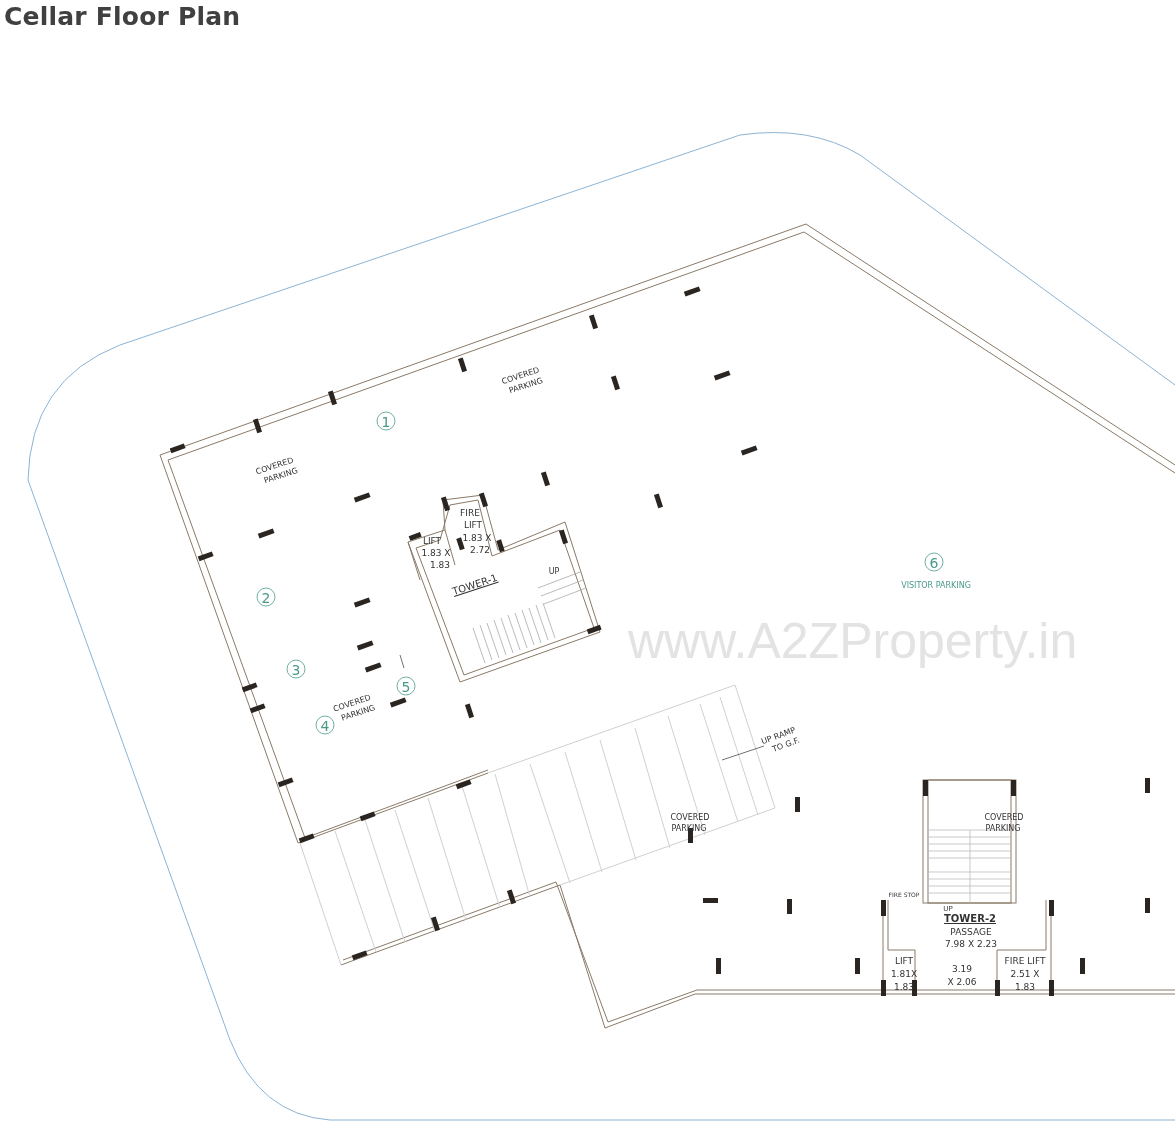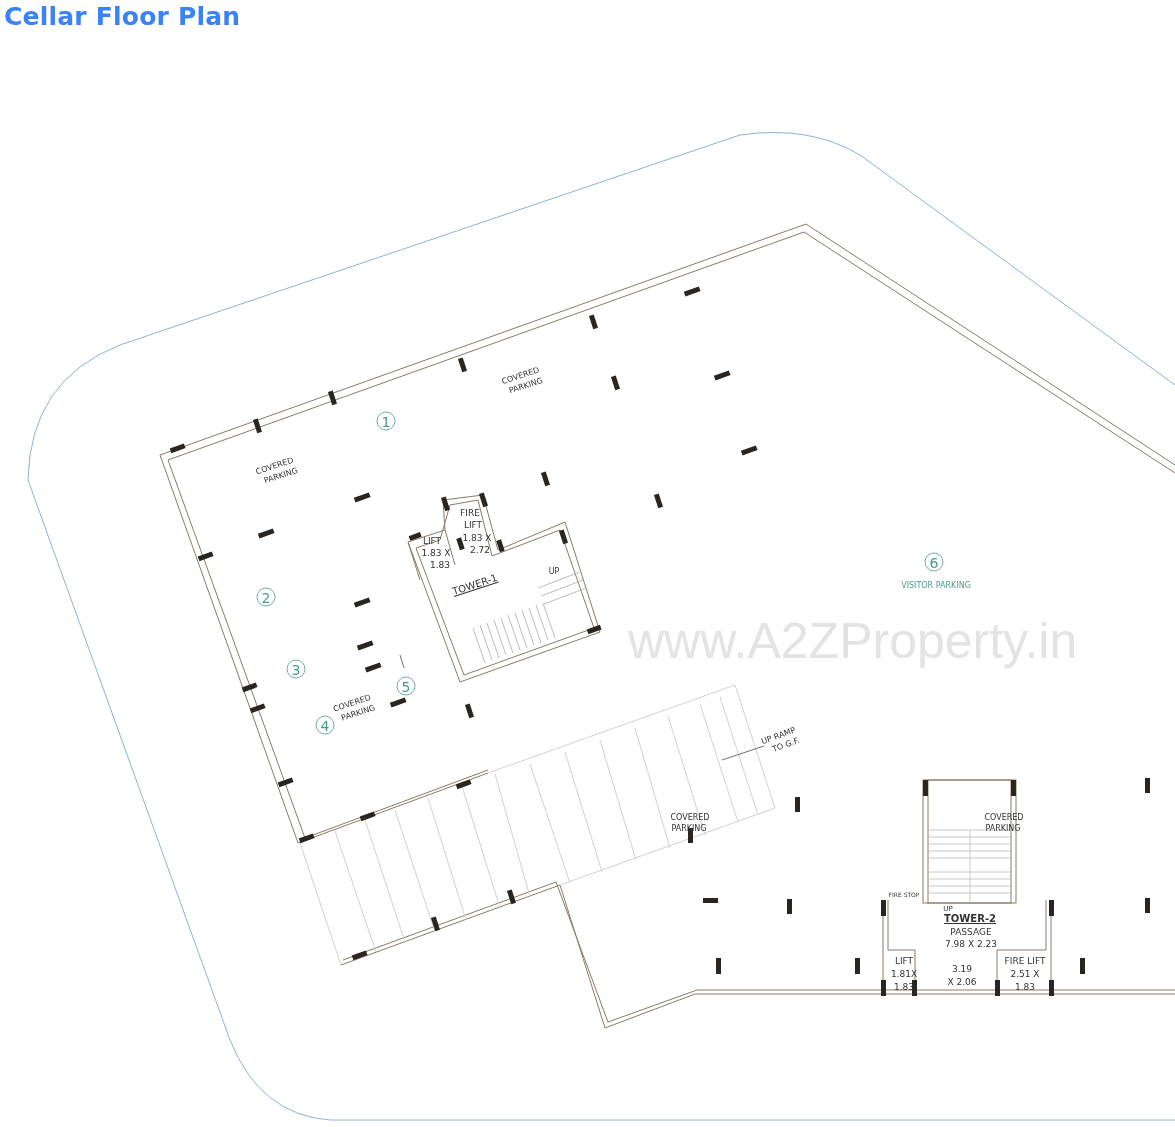--- a/index.html
+++ b/index.html
@@ -1,17 +1,17 @@
 <!DOCTYPE html>
 <html><head>
 <meta charset="utf-8">
 <style>
   html, body { margin:0; padding:0; background:#ffffff; }
   body { width:1175px; height:1127px; position:relative; overflow:hidden; font-family:"DejaVu Sans", sans-serif; }
-  .title { position:absolute; left:4px; top:2px; font-family:"DejaVu Sans", sans-serif; font-weight:bold; font-size:25px; color:#3b82f6; letter-spacing:0.2px; }
+  .title { position:absolute; left:4px; top:2px; font-family:"DejaVu Sans", sans-serif; font-weight:bold; font-size:25px; color:#404040; letter-spacing:0.2px; }
   svg.plan { position:absolute; left:0; top:0; }
   .lbl { font-family:"DejaVu Sans", sans-serif; fill:#333; }
   .num { font-family:"DejaVu Sans", sans-serif; fill:#4a9a8a; }
   .watermark { font-family:"Liberation Sans", sans-serif; fill:#e3e3e3; }
 </style>
 </head>
 <body>
 
 <div class="title">Cellar Floor Plan</div>
 

